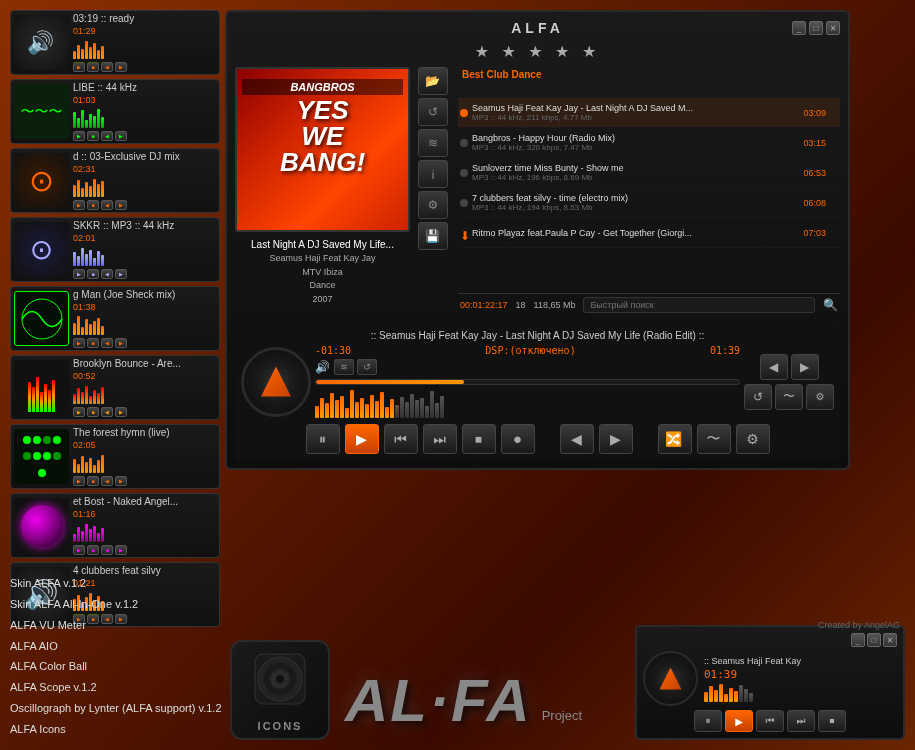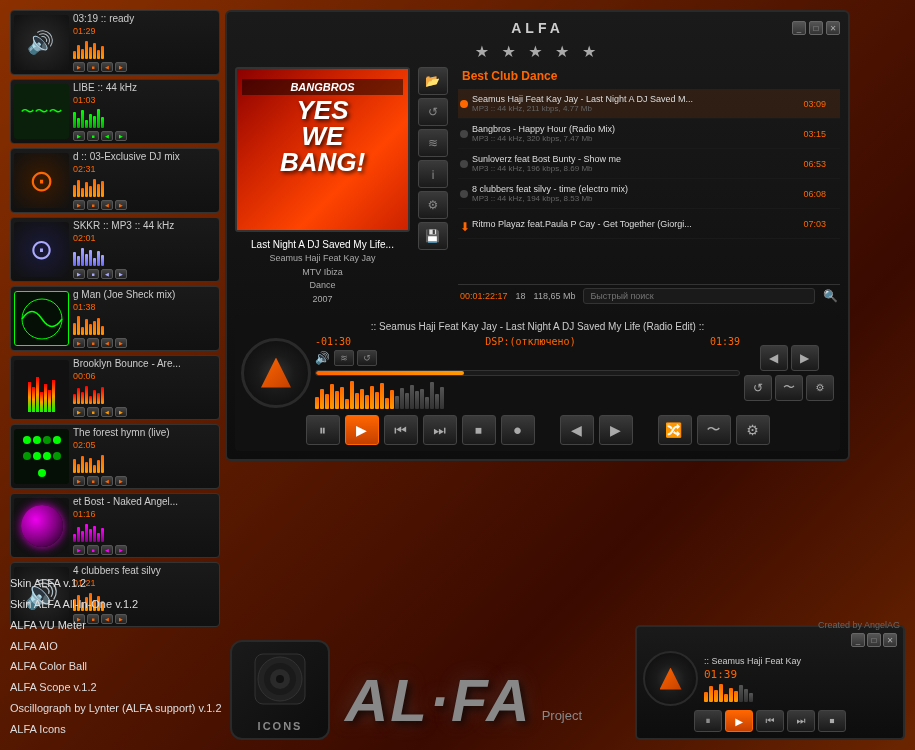--- a/index.html
+++ b/index.html
@@ -278,23 +278,23 @@
       border-color: #f60;
     }
 
     .playlist-tab.inactive {
       background: linear-gradient(180deg, #2a2a2a, #1a1a1a);
       color: #aaa;
     }
 
     .playlist-header {
       color: #f60;
-      font-size: 12px;
+      font-size: 10px;
       font-weight: bold;
-      margin-bottom: 4px;
+      margin-bottom: 16px;
       padding: 2px 4px;
     }
 
     .playlist-container {
       height: 195px;
       overflow: hidden;
       position: relative;
     }
 
     .playlist-item {
@@ -801,21 +801,21 @@
       <div style="width:3px;height:30px;background:linear-gradient(180deg,#f00,#f90,#0f0)"></div>
       <div style="width:3px;height:25px;background:linear-gradient(180deg,#f00,#f90,#0f0)"></div>
       <div style="width:3px;height:35px;background:linear-gradient(180deg,#f00,#f90,#0f0)"></div>
       <div style="width:3px;height:20px;background:linear-gradient(180deg,#f00,#f90,#0f0)"></div>
       <div style="width:3px;height:28px;background:linear-gradient(180deg,#f00,#f90,#0f0)"></div>
       <div style="width:3px;height:22px;background:linear-gradient(180deg,#f00,#f90,#0f0)"></div>
       <div style="width:3px;height:32px;background:linear-gradient(180deg,#f00,#f90,#0f0)"></div>
     </div>
     <div class="mini-player-info">
       <div class="mini-player-title">Brooklyn Bounce - Are...</div>
-      <div class="mini-player-time">00:06</div>
+      <div class="mini-player-time">00:52</div>
       <div class="mini-player-bars">
         <div class="mini-bar" style="height:10px; background:linear-gradient(180deg,#f00,#f90)"></div>
         <div class="mini-bar" style="height:16px; background:linear-gradient(180deg,#f00,#f90)"></div>
         <div class="mini-bar" style="height:12px; background:linear-gradient(180deg,#f00,#f90)"></div>
         <div class="mini-bar" style="height:18px; background:linear-gradient(180deg,#f00,#f90)"></div>
         <div class="mini-bar" style="height:8px; background:linear-gradient(180deg,#f00,#f90)"></div>
         <div class="mini-bar" style="height:14px; background:linear-gradient(180deg,#f00,#f90)"></div>
         <div class="mini-bar" style="height:11px; background:linear-gradient(180deg,#f00,#f90)"></div>
         <div class="mini-bar" style="height:17px; background:linear-gradient(180deg,#f00,#f90)"></div>
       </div>
@@ -976,30 +976,30 @@
           <div class="playlist-track-info">
             <div class="playlist-track-name">Bangbros - Happy Hour (Radio Mix)</div>
             <div class="playlist-track-meta">MP3 :: 44 kHz, 320 kbps, 7.47 Mb</div>
           </div>
           <div class="playlist-duration">03:15</div>
         </div>
 
         <div class="playlist-item">
           <div class="playlist-dot dot-dark"></div>
           <div class="playlist-track-info">
-            <div class="playlist-track-name">Sunloverz feat Bost Bunty - Show me</div>
+            <div class="playlist-track-name">Sunloverz time Miss Bunty - Show me</div>
             <div class="playlist-track-meta">MP3 :: 44 kHz, 196 kbps, 8.69 Mb</div>
           </div>
           <div class="playlist-duration">06:53</div>
         </div>
 
         <div class="playlist-item">
           <div class="playlist-dot dot-dark"></div>
           <div class="playlist-track-info">
-            <div class="playlist-track-name">8 clubbers feat silvy - time (electro mix)</div>
+            <div class="playlist-track-name">7 clubbers feat silvy - time (electro mix)</div>
             <div class="playlist-track-meta">MP3 :: 44 kHz, 194 kbps, 8.53 Mb</div>
           </div>
           <div class="playlist-duration">06:08</div>
         </div>
 
 
         <div class="playlist-item">
           <div class="playlist-dot" style="color:#f60;font-size:12px">⬇</div>
           <div class="playlist-track-info">
             <div class="playlist-track-name">Ritmo Playaz feat.Paula P Cay - Get Together (Giorgi...</div>

